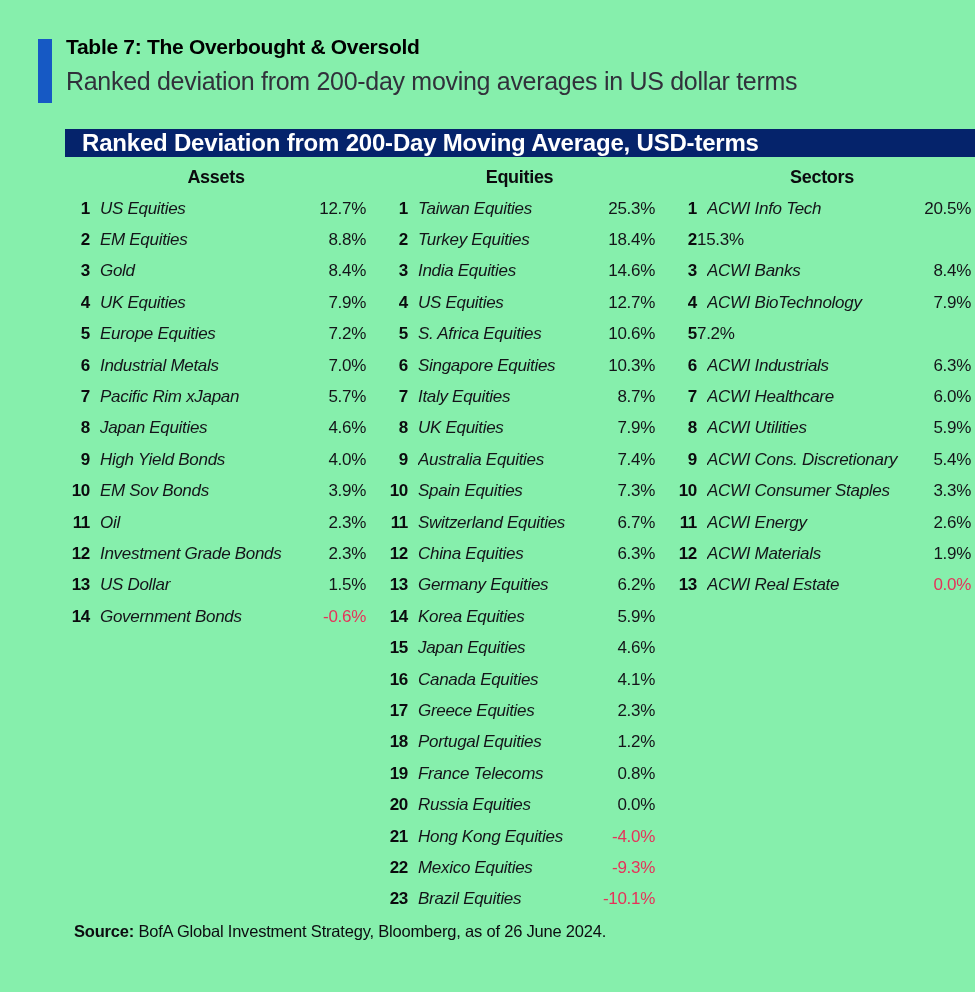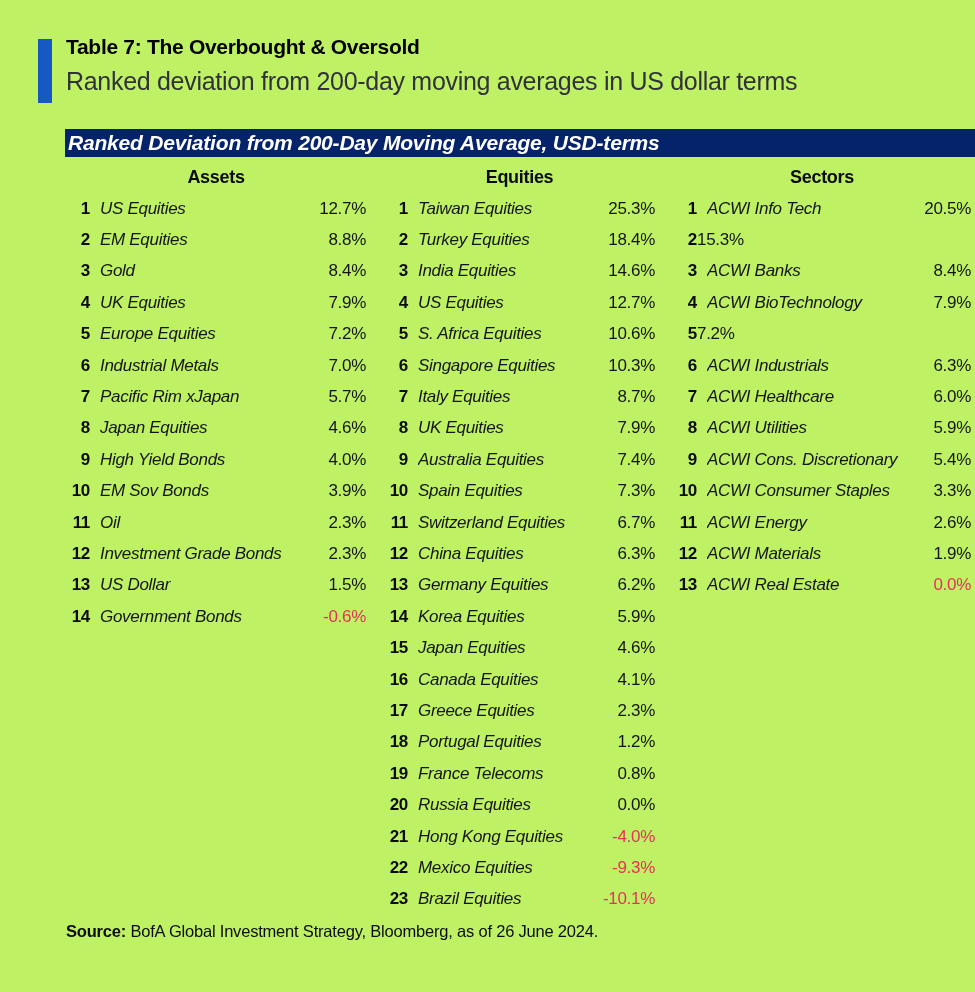--- a/index.html
+++ b/index.html
@@ -7,50 +7,50 @@
     --accent:#1659c4;
     --neg:#e6325a;
     --ink:#141419;
   }
   html,body{margin:0;padding:0;}
   body{
     width:975px;height:992px;background:#ffffff;
     font-family:"Liberation Sans", sans-serif;
     color:var(--ink);
   }
-  .doc{position:relative;width:975px;height:992px;overflow:hidden;background:#bef264;}
+  .doc{position:relative;width:975px;height:992px;overflow:hidden;background:#86efac;}
 
   .accent-bar{position:absolute;left:38px;top:39px;width:14px;height:64px;background:var(--accent);}
 
   .title-block{position:absolute;left:66px;top:34px;}
   .title{margin:0;font-size:21px;font-weight:bold;color:#000;letter-spacing:-0.3px;line-height:1.2;}
   .subtitle{margin:7px 0 0 0;font-size:25px;font-weight:normal;color:#31313b;letter-spacing:-0.3px;line-height:1.2;}
 
   .banner{
     position:absolute;left:65px;top:129px;right:0;height:28px;
     background:var(--banner-bg);color:#fff;display:flex;align-items:center;
   }
-  .banner-text{font-size:21px;font-weight:bold;letter-spacing:-0.2px;padding-left:3px;white-space:nowrap;font-style:italic;}
+  .banner-text{font-size:24px;font-weight:bold;letter-spacing:-0.2px;padding-left:17px;white-space:nowrap;}
 
   .columns{position:absolute;left:66px;top:163px;display:flex;}
   .col1{width:300px;margin-right:18px;}
   .col2{width:271px;margin-right:18px;}
   .col3{width:298px;}
 
   .col-header{
     text-align:center;font-weight:bold;font-size:18px;height:30px;line-height:28px;
     color:#0b0b0e;letter-spacing:-0.3px;
   }
   .row{display:flex;align-items:center;height:31.4px;font-size:17px;letter-spacing:-0.3px;}
   .rank{width:24px;text-align:right;font-weight:bold;flex:none;color:#0b0b0e;}
   .name{margin-left:10px;flex:1;white-space:nowrap;overflow:hidden;font-style:italic;}
   .val{flex:none;text-align:right;white-space:nowrap;}
   .val.red{color:var(--neg);}
 
-  .source{position:absolute;left:66px;top:922px;margin:0;font-size:16.5px;letter-spacing:-0.2px;color:#0c0c10;}
+  .source{position:absolute;left:74px;top:922px;margin:0;font-size:16.5px;letter-spacing:-0.2px;color:#0c0c10;}
   .source b{font-weight:bold;}
 </style>
 </head>
 <body>
 
 <div class="doc">
 
   <div class="accent-bar"></div>
 
   <div class="title-block">

